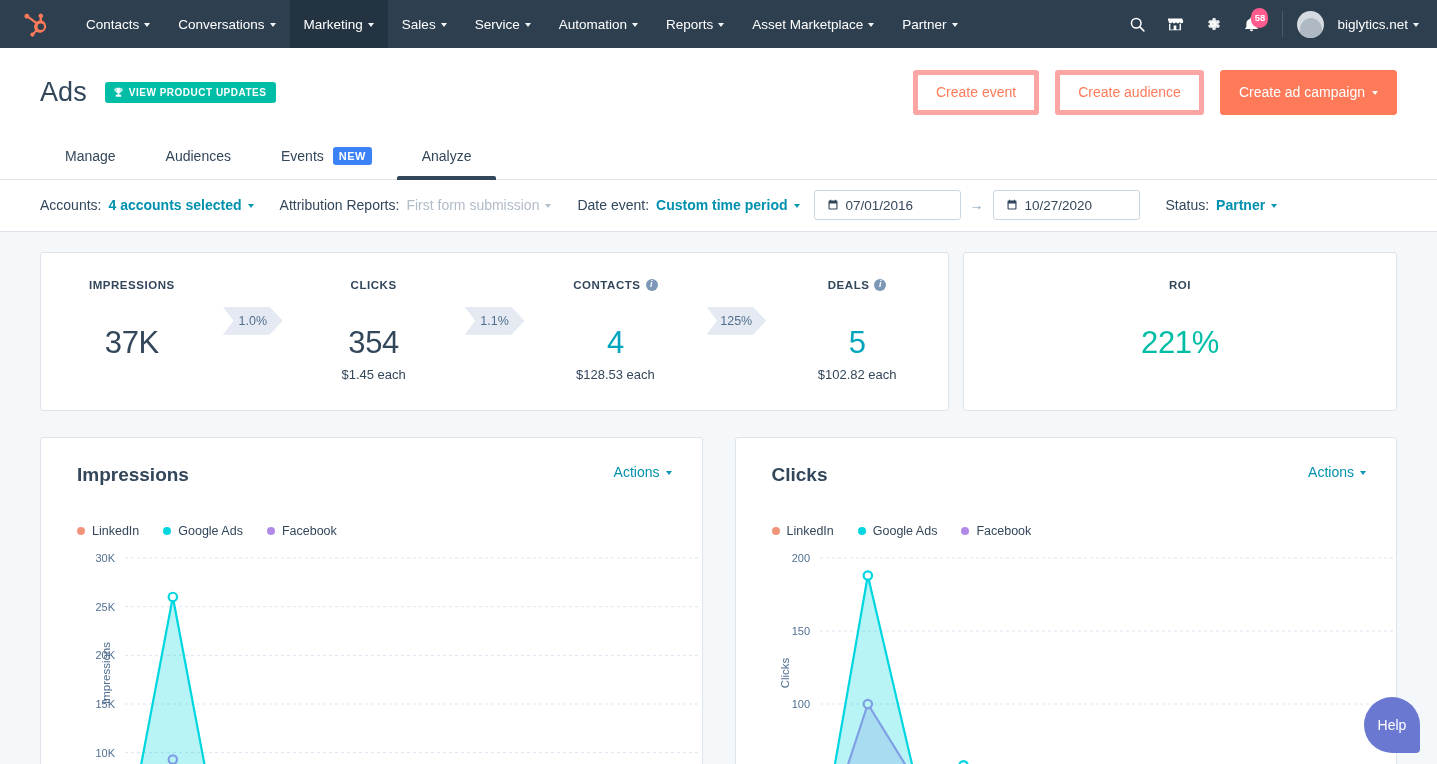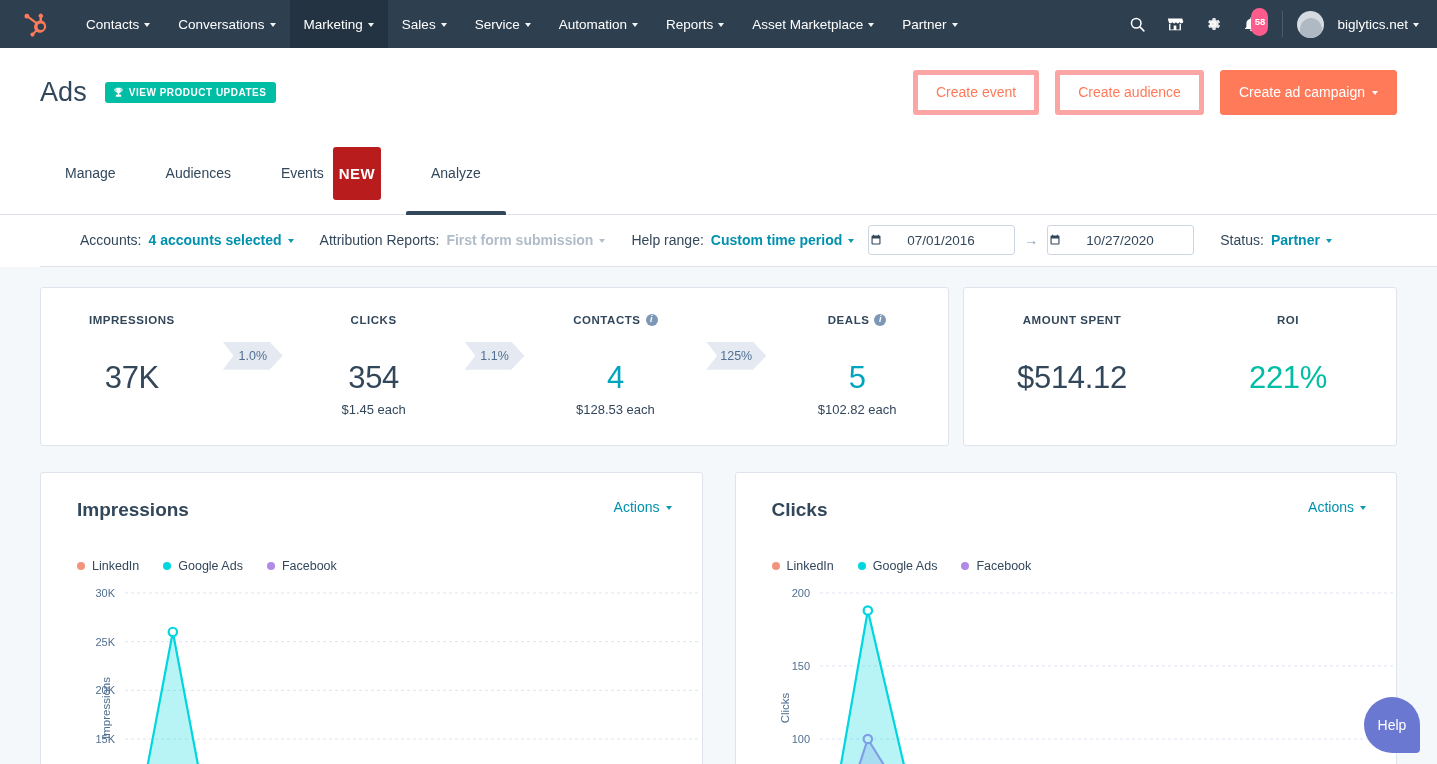--- a/index.html
+++ b/index.html
@@ -40,21 +40,21 @@
   }
   .nav-icon-btn {
     width: 34px; height: 34px; display: flex;
     align-items: center; justify-content: center;
     cursor: pointer; position: relative; color: #ffffff;
   }
   .badge {
     position: absolute; top: 1px; right: 0px;
     background: #ff5c8d; color: #fff;
     font-size: 9.5px; font-weight: bold;
-    min-width: 17px; height: 28px; border-radius: 9px;
+    min-width: 17px; height: 20px; border-radius: 9px;
     display: flex; align-items: center; justify-content: center;
     padding: 0 3px; line-height: 1;
   }
   .nav-divider {
     width: 1px; height: 26px; background: #4b5b6b; margin: 0 10px;
   }
   .avatar {
     width: 27px; height: 27px; border-radius: 50%;
     background: #d5dbe1; display: flex; align-items: flex-end;
     justify-content: center; overflow: hidden; flex: none;
@@ -102,46 +102,45 @@
   .tab {
     padding: 10px 25px 14px 25px; font-size: 14px;
     color: #33475b; cursor: pointer; position: relative;
     display: flex; align-items: center; gap: 9px;
   }
   .tab.active::after {
     content: ""; position: absolute; left: 0; right: 0; bottom: -1px;
     height: 4px; background: #33475b; border-radius: 2px 2px 0 0;
   }
   .tab-new {
-    background: #b91c1c; color: #fff; font-size: 15px;
+    background: #3b82f6; color: #fff; font-size: 11px;
     font-weight: bold; letter-spacing: .4px;
-    padding: 18px 6px; border-radius: 3px;
+    padding: 3px 6px; border-radius: 3px;
   }
 
   
   .filterbar {
     display: flex; align-items: center; gap: 0;
     padding: 0 40px; height: 52px;
     background: #fff; border-bottom: 1px solid #dfe3eb;
     font-size: 14px;
-    margin-left: 40px;
   }
   .filter-group { display: flex; align-items: center; gap: 7px; }
   .filter-label { color: #33475b; }
   .filter-value {
     color: #0091ae; font-weight: bold; cursor: pointer;
     display: flex; align-items: center; gap: 6px;
   }
-  .filter-value.muted { color: #b0bcc8; font-weight: bold; text-align: right; }
+  .filter-value.muted { color: #b0bcc8; font-weight: normal; text-align: right; }
   .sep { width: 26px; }
   .date-input {
     border: 1px solid #cbd6e2; border-radius: 3px;
     height: 30px; width: 147px;
-    display: flex; align-items: center; gap: 25px;
-    padding: 0 1px; background: #fff; cursor: pointer;
+    display: flex; align-items: center; gap: 7px;
+    padding: 0 12px; background: #fff; cursor: pointer;
   }
   .date-input span.val { font-size: 13.5px; color: #33475b; }
   .arrow-between { color: #7c98b6; margin: 0 9px; font-size: 14px; }
 
   
   .content {
     background: #f5f8fa; padding: 20px 40px;
     height: calc(764px - 48px - 155px); overflow: hidden;
   }
   .cards-row { display: flex; gap: 14px; }
@@ -354,21 +353,21 @@
   <div class="sep"></div>
   <div class="filter-group">
     <span class="filter-label">Attribution Reports:</span>
     <span class="filter-value muted">
       <span>First form submission</span>
       <i class="caret"></i>
     </span>
   </div>
   <div class="sep"></div>
   <div class="filter-group">
-    <span class="filter-label">Help range:</span>
+    <span class="filter-label">Date event:</span>
     <span class="filter-value">
       <span>Custom time period</span>
       <i class="caret"></i>
     </span>
   </div>
   <div style="width:14px"></div>
   <div class="date-input">
     <svg width="12" height="12" viewBox="0 0 16 16" fill="#33475b">
       <path d="M12.5 2H12V1h-1.5v1h-5V1H4v1h-.5A1.5 1.5 0 0 0 2 3.5v9A1.5 1.5 0 0 0 3.5 14h9a1.5 1.5 0 0 0 1.5-1.5v-9A1.5 1.5 0 0 0 12.5 2zm0 10.5h-9V6h9z"></path>
     </svg>
@@ -423,24 +422,20 @@
             <span class="info-dot">i</span>
           </div>
           <div class="kpi-value teal">5</div>
           <div class="kpi-sub">$102.82 each</div>
         </div>
       </div>
     </div>
 
     <div class="card kpi-card-side">
       <div class="kpi-row">
-        <div class="kpi">
-          <div class="kpi-label">AMOUNT SPENT</div>
-          <div class="kpi-value">$514.12</div>
-        </div>
         <div class="kpi">
           <div class="kpi-label">ROI</div>
           <div class="kpi-value green">221%</div>
         </div>
       </div>
     </div>
   </div>
 
   <div class="charts-row">
 

